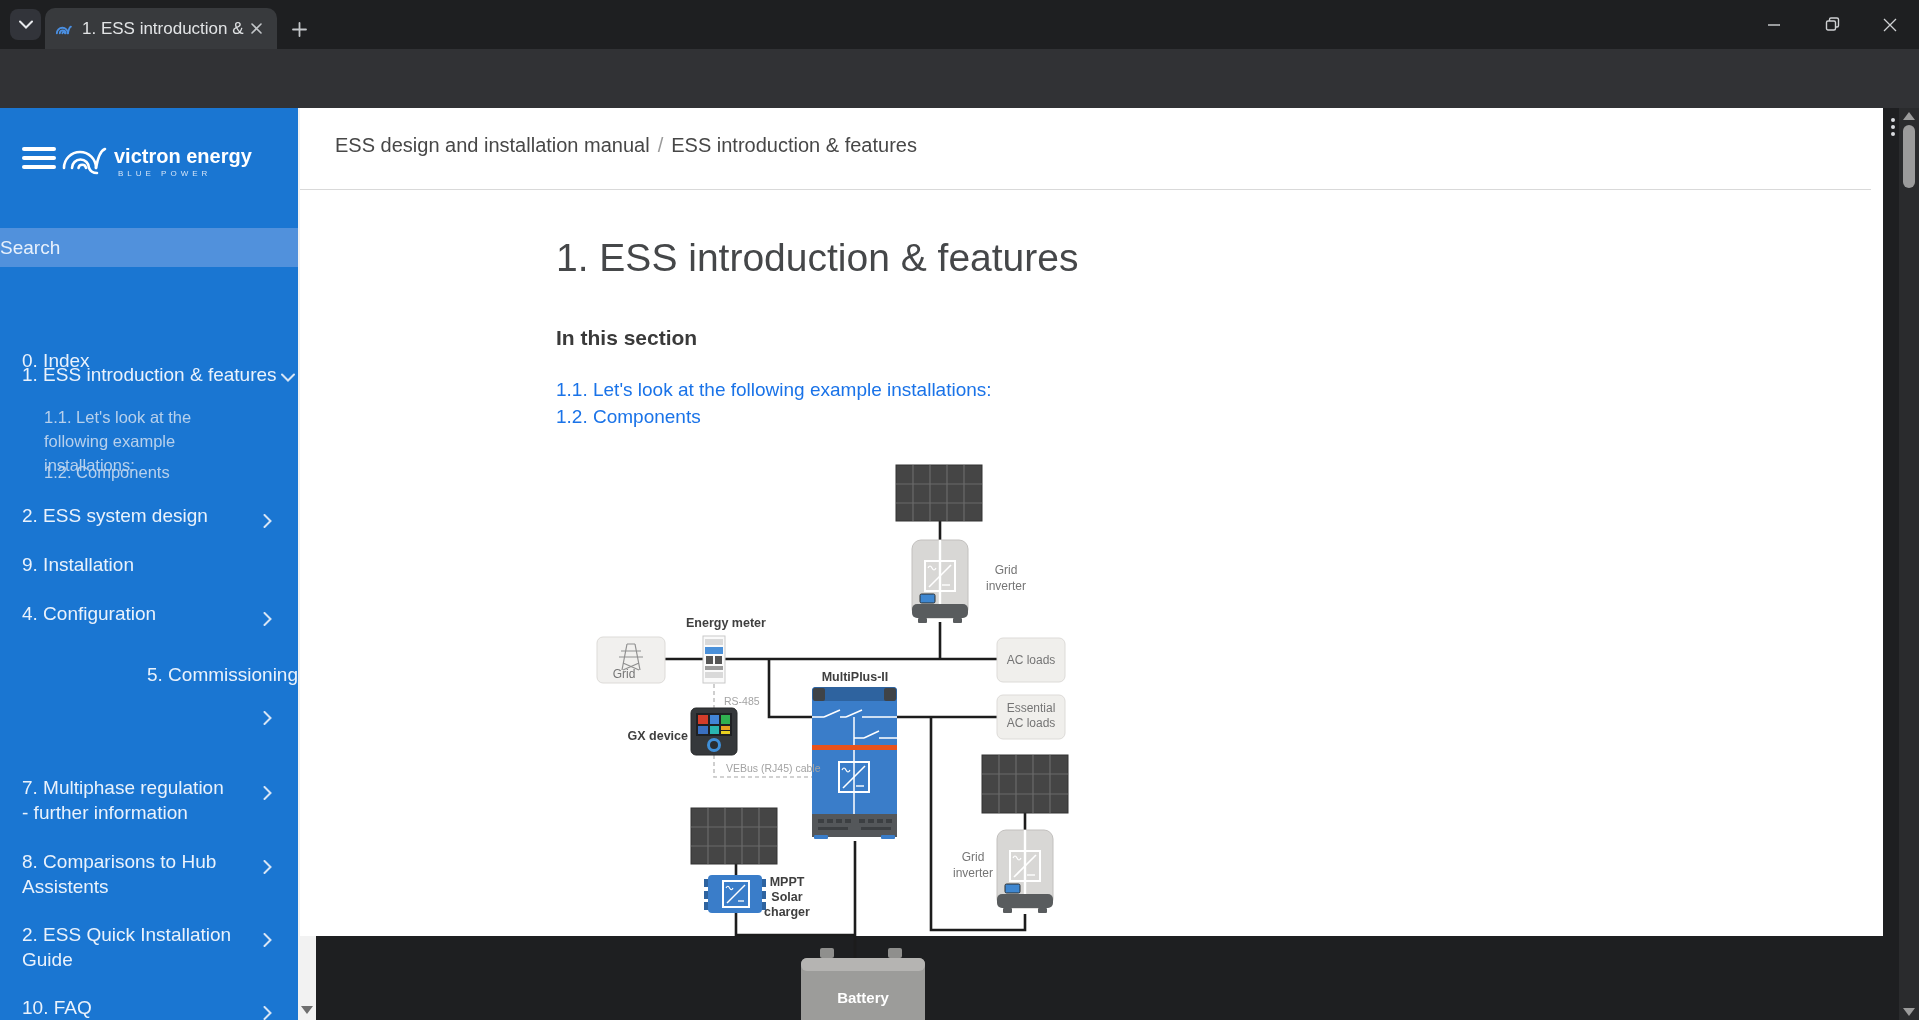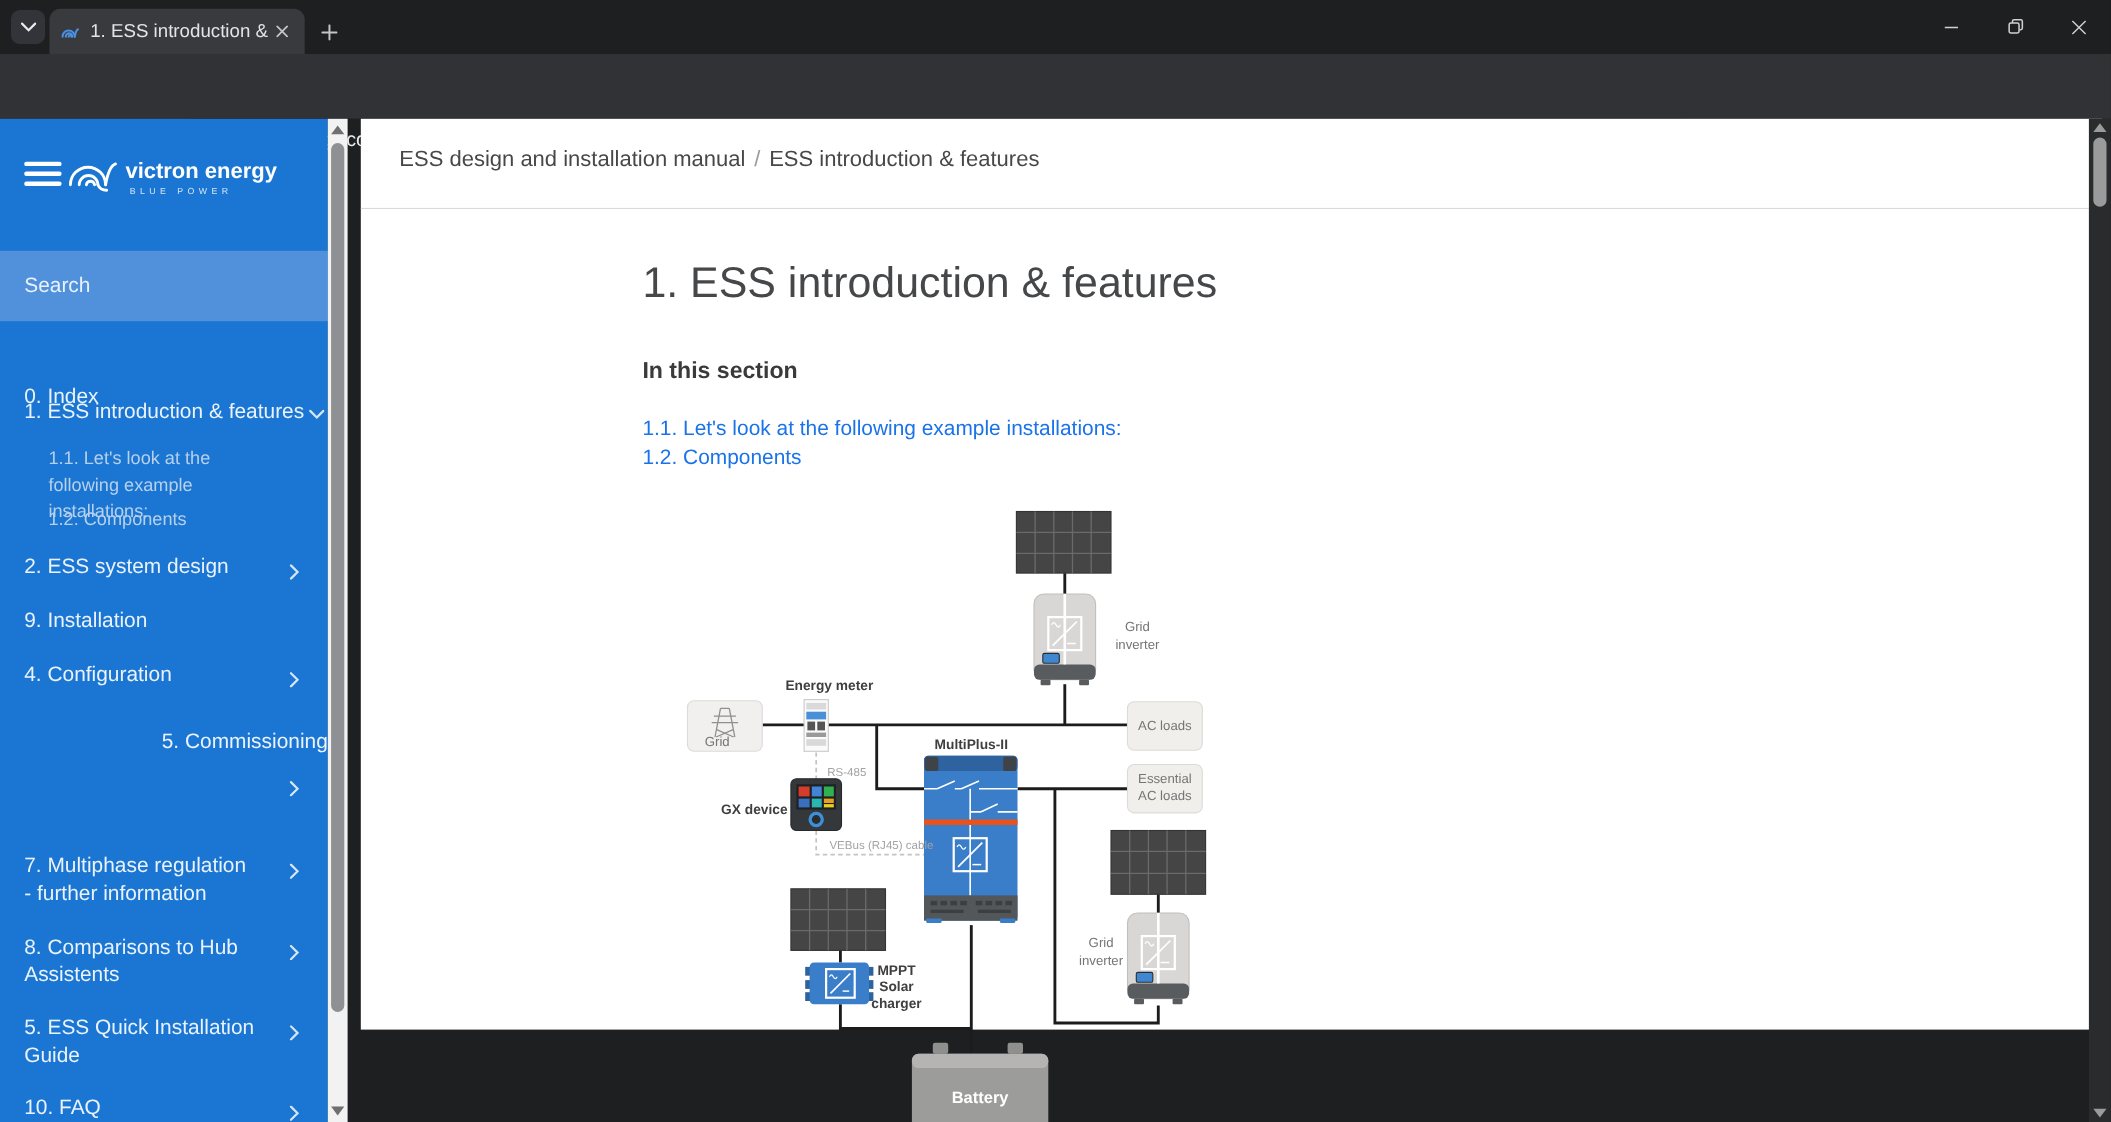--- a/index.html
+++ b/index.html
@@ -34,41 +34,41 @@
        color:#fff;font-size:11px;font-weight:bold;display:flex;align-items:center;justify-content:center;padding:0 2px;}
   .star{position:absolute;right:12px;color:#8ab4f8;font-size:21px;cursor:pointer;line-height:1;}
 
   
   .sidebar{position:absolute;left:0;top:108px;width:298px;height:912px;background:#1a76d2;overflow:hidden;}
   .hamburger{position:absolute;left:22px;top:39px;width:34px;height:22px;cursor:pointer;}
   .hamburger i{display:block;height:3.5px;background:#fff;border-radius:2px;margin-bottom:5.5px;}
   .logo{position:absolute;left:60px;top:26px;}
   .logo-title{position:absolute;left:54px;top:11px;color:#fff;font-size:20px;font-weight:bold;white-space:nowrap;}
   .logo-sub{position:absolute;left:58px;top:35px;color:#d4e4f7;font-size:8px;letter-spacing:4px;white-space:nowrap;}
-  .search-row{position:absolute;left:0;top:120px;width:298px;height:64px;background:#5191dc;
-       display:flex;align-items:center;padding-left:22px;box-sizing:border-box;cursor:text;}
+  .search-row{position:absolute;left:0;top:120px;width:298px;height:39px;background:#5191dc;
+       display:flex;align-items:center;box-sizing:border-box;cursor:text;}
   .search-row span{color:#e8f1fc;font-size:19px;}
   .sb-item{position:absolute;left:0;width:298px;padding-left:22px;box-sizing:border-box;
        color:#eaf2fc;font-size:19px;line-height:25px;cursor:pointer;}
   .sb-item .lbl{display:inline-block;width:212px;vertical-align:top;}
   .sb-item .lbl.wide{width:236px;}
   .sb-item.sub{padding-left:44px;color:#b7d0ec;font-size:16.5px;line-height:24px;}
   .sb-item.sub .lbl{width:205px;}
   .sb-chev{position:absolute;right:26px;top:6px;}
   .inline-chev{display:inline-block;margin-left:4px;vertical-align:-1px;}
 
   .sb-scroll{position:absolute;left:298px;top:108px;width:18px;height:912px;background:#f2f2f2;}
   .sb-thumb{position:absolute;left:3px;top:22px;width:12px;height:790px;border-radius:6px;background:#8f9093;cursor:pointer;}
   .tri-up{width:0;height:0;border-left:6px solid transparent;border-right:6px solid transparent;
        border-bottom:8px solid #6f6f6f;position:absolute;left:3px;top:6px;cursor:pointer;}
   .tri-down{width:0;height:0;border-left:6px solid transparent;border-right:6px solid transparent;
        border-top:8px solid #6f6f6f;position:absolute;left:3px;bottom:6px;cursor:pointer;}
 
   
-  .content{position:absolute;left:328px;top:108px;width:1583px;height:828px;background:#fff;}
+  .content{position:absolute;left:300px;top:108px;width:1583px;height:828px;background:#fff;}
   .breadcrumb{position:absolute;left:35px;top:26px;font-size:20px;color:#474747;}
   .breadcrumb .sep{color:#9a9a9a;margin:0 8px;}
   .breadcrumb a{cursor:pointer;}
   .divider{position:absolute;left:0;top:81px;width:1571px;height:1px;background:#d9d9d9;}
   .page-title{position:absolute;left:256px;top:128px;font-size:39px;color:#454749;font-weight:400;}
   .section-h{position:absolute;left:256px;top:218px;font-size:21px;font-weight:bold;color:#3a3a3a;}
   .toc a{display:block;color:#1a73e8;font-size:19px;line-height:27px;cursor:pointer;text-decoration:none;}
   .toc{position:absolute;left:256px;top:268px;}
   .figure{position:absolute;left:249px;top:332px;}
 
@@ -247,21 +247,21 @@
             <polyline points="1.5,1 7.5,7 1.5,13" fill="none" stroke="#d7e5f5" stroke-width="2" stroke-linecap="round"></polyline>
           </svg></span></div>
     <div class="sb-item" style="top:667px;"><span class="lbl">7. Multiphase regulation - further information</span>
       <span class="sb-chev"><svg width="9" height="14" viewBox="0 0 9 14">
             <polyline points="1.5,1 7.5,7 1.5,13" fill="none" stroke="#d7e5f5" stroke-width="2" stroke-linecap="round"></polyline>
           </svg></span></div>
     <div class="sb-item" style="top:741px;"><span class="lbl">8. Comparisons to Hub Assistents</span>
       <span class="sb-chev"><svg width="9" height="14" viewBox="0 0 9 14">
             <polyline points="1.5,1 7.5,7 1.5,13" fill="none" stroke="#d7e5f5" stroke-width="2" stroke-linecap="round"></polyline>
           </svg></span></div>
-    <div class="sb-item" style="top:814px;"><span class="lbl">5. ESS Quick Installation Guide</span>
+    <div class="sb-item" style="top:814px;"><span class="lbl">2. ESS Quick Installation Guide</span>
       <span class="sb-chev"><svg width="9" height="14" viewBox="0 0 9 14">
             <polyline points="1.5,1 7.5,7 1.5,13" fill="none" stroke="#d7e5f5" stroke-width="2" stroke-linecap="round"></polyline>
           </svg></span></div>
     <div class="sb-item" style="top:887px;"><span class="lbl">10. FAQ</span>
       <span class="sb-chev"><svg width="9" height="14" viewBox="0 0 9 14">
             <polyline points="1.5,1 7.5,7 1.5,13" fill="none" stroke="#d7e5f5" stroke-width="2" stroke-linecap="round"></polyline>
           </svg></span></div>
   </div>
 
   <div class="sb-scroll">

